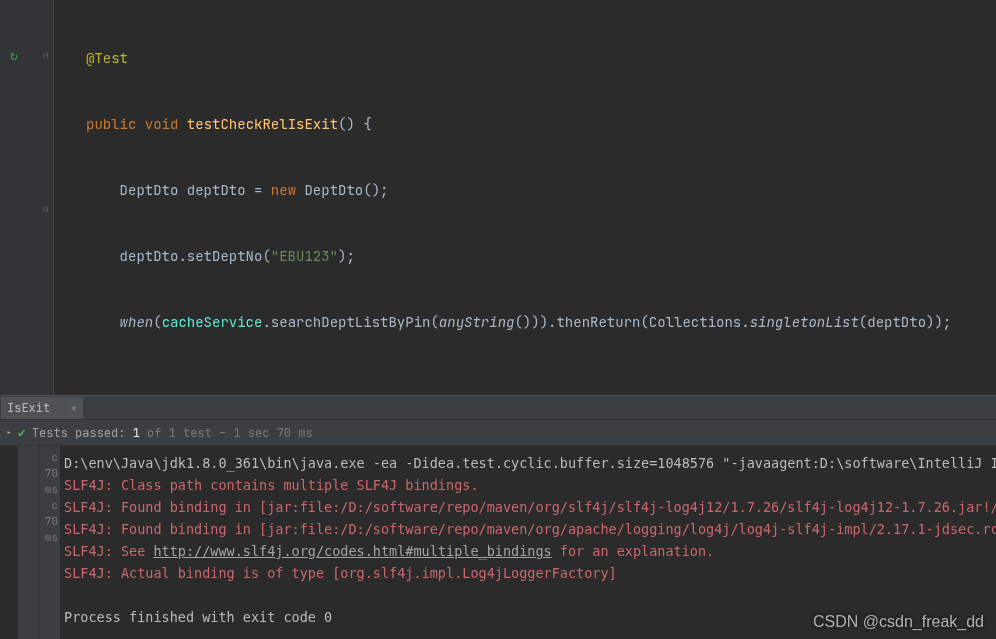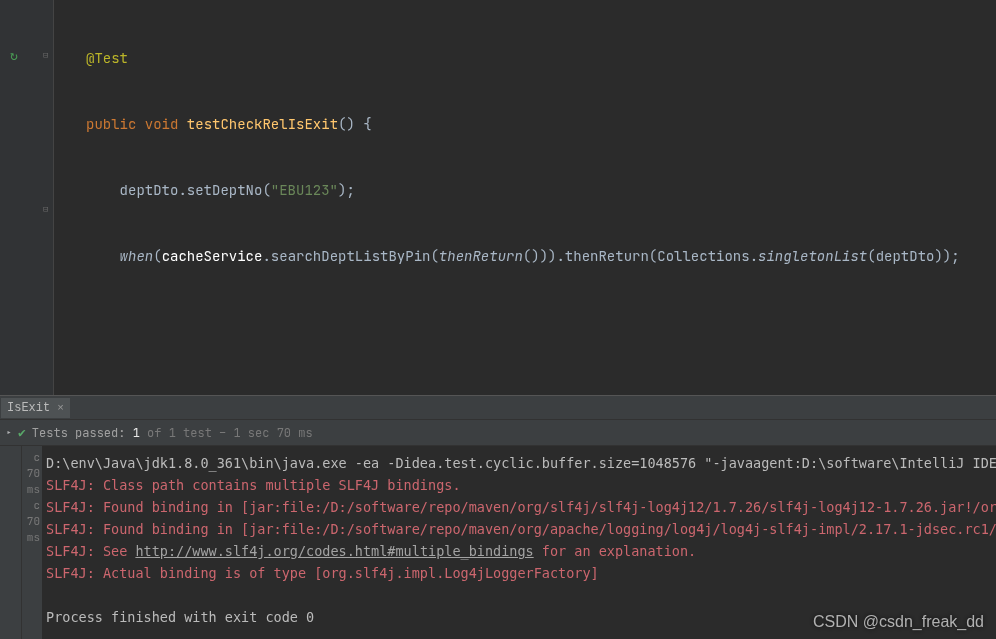--- a/index.html
+++ b/index.html
@@ -27,43 +27,43 @@
   border-right:1px solid #444; position:relative;
 }
 .fold-mark { position:absolute; left:1px; color:#666; font-size:9px; }
 .code-area { flex:1; padding-top:3px; line-height:22px; white-space:pre; overflow:hidden; }
 .line { padding-left:32px; height:22px; }
 .kw { color:#cc7832; }
 .ann { color:#bbb529;text-align:center; }
 .fn { color:#ffc66d; }
 .str { color:#6a8759; }
 .it { font-style:italic; }
-.field { color:#ffffff; }
+.field { color:#5eead4; }
 
 .tool-window {
   position:absolute; top:395px; left:0; right:0; bottom:0;
   background:#3c3f41; border-top:1px solid #555;
   display:flex; flex-direction:column;
 }
 .tw-tabs {
   height:24px; background:#3c3f41; display:flex; align-items:center;
   padding-left:1px; font-size:12px; border-bottom:1px solid #323232;
 }
-.tw-tab { padding:3px 6px; background:#4e5254; color:#bbb; display:flex; align-items:center; gap:7px;font-family:Liberation Mono, monospace; }
+.tw-tab { padding:3px 6px; background:#4e5254; color:#bbb; display:flex; align-items:center; gap:20px; }
 .tw-tab .close { color:#999; font-size:11px; }
 .tw-status {
   height:26px; display:flex; align-items:center; gap:6px; padding-left:6px;
   font-size:12px; background:#3c3f41; border-bottom:1px solid #323232;
 }
 .expand-icon { color:#afb1b3; font-size:10px; }
 .check-icon { color:#59a869; font-size:13px; font-weight:bold; }
 .pass-green { color:#a0a0a0;margin-top:35px; }
 .pass-num { color:#e8e8e8; }
 .dim { color:#787878; }
-.tw-body { flex:1; display:flex; background:#2b2b2b; }
+.tw-body { flex:1; display:flex; background:#2b2b2b;padding-left:18px; }
 .side-toolbar {
   width:22px; background:#3c3f41; border-right:1px solid #323232;
 }
 .tree-col {
   width:20px; background:#3c3f41; font-size:11px; color:#787878;
   padding-top:3px; text-align:right; padding-right:2px; line-height:16px;
 }
 .console {
   flex:1; padding:6px 4px; font-family:"Consolas",monospace;
   font-size:13.5px; line-height:22px; white-space:pre; overflow:hidden;
@@ -85,22 +85,23 @@
   <div class="gutter">
     <span class="gutter-icon" style="top:47px;">↻</span>
   </div>
   <div class="fold-gutter">
     <span class="fold-mark" style="top:49px;">⊟</span>
     <span class="fold-mark" style="top:203px;">⊟</span>
   </div>
   <div class="code-area">
     <div class="line"><span class="ann">@Test</span></div>
     <div class="line"><span class="kw">public</span> <span class="kw">void</span> <span class="fn">testCheckRelIsExit</span><span>() {</span></div>
+    <div class="line">    <span>DeptDto</span><span> deptDto </span><span>= </span><span class="kw">new</span><span> DeptDto</span><span>();</span></div>
     <div class="line">    <span>deptDto.setDeptNo(</span><span class="str">"EBU123"</span><span>);</span></div>
-    <div class="line">    <span class="it">when</span><span>(</span><span class="field">cacheService</span><span>.searchDeptListByPin(</span><span class="it">thenReturn</span><span>())).thenReturn(Collections.</span><span class="it">singletonList</span><span>(deptDto));</span></div>
+    <div class="line">    <span class="it">when</span><span>(</span><span class="field">cacheService</span><span>.searchDeptListByPin(</span><span class="it">anyString</span><span>())).thenReturn(Collections.</span><span class="it">singletonList</span><span>(deptDto));</span></div>
     <div class="line"> </div>
     
     
     
     
   </div>
 </div>
 
 <div class="tool-window">
   <div class="tw-tabs">

